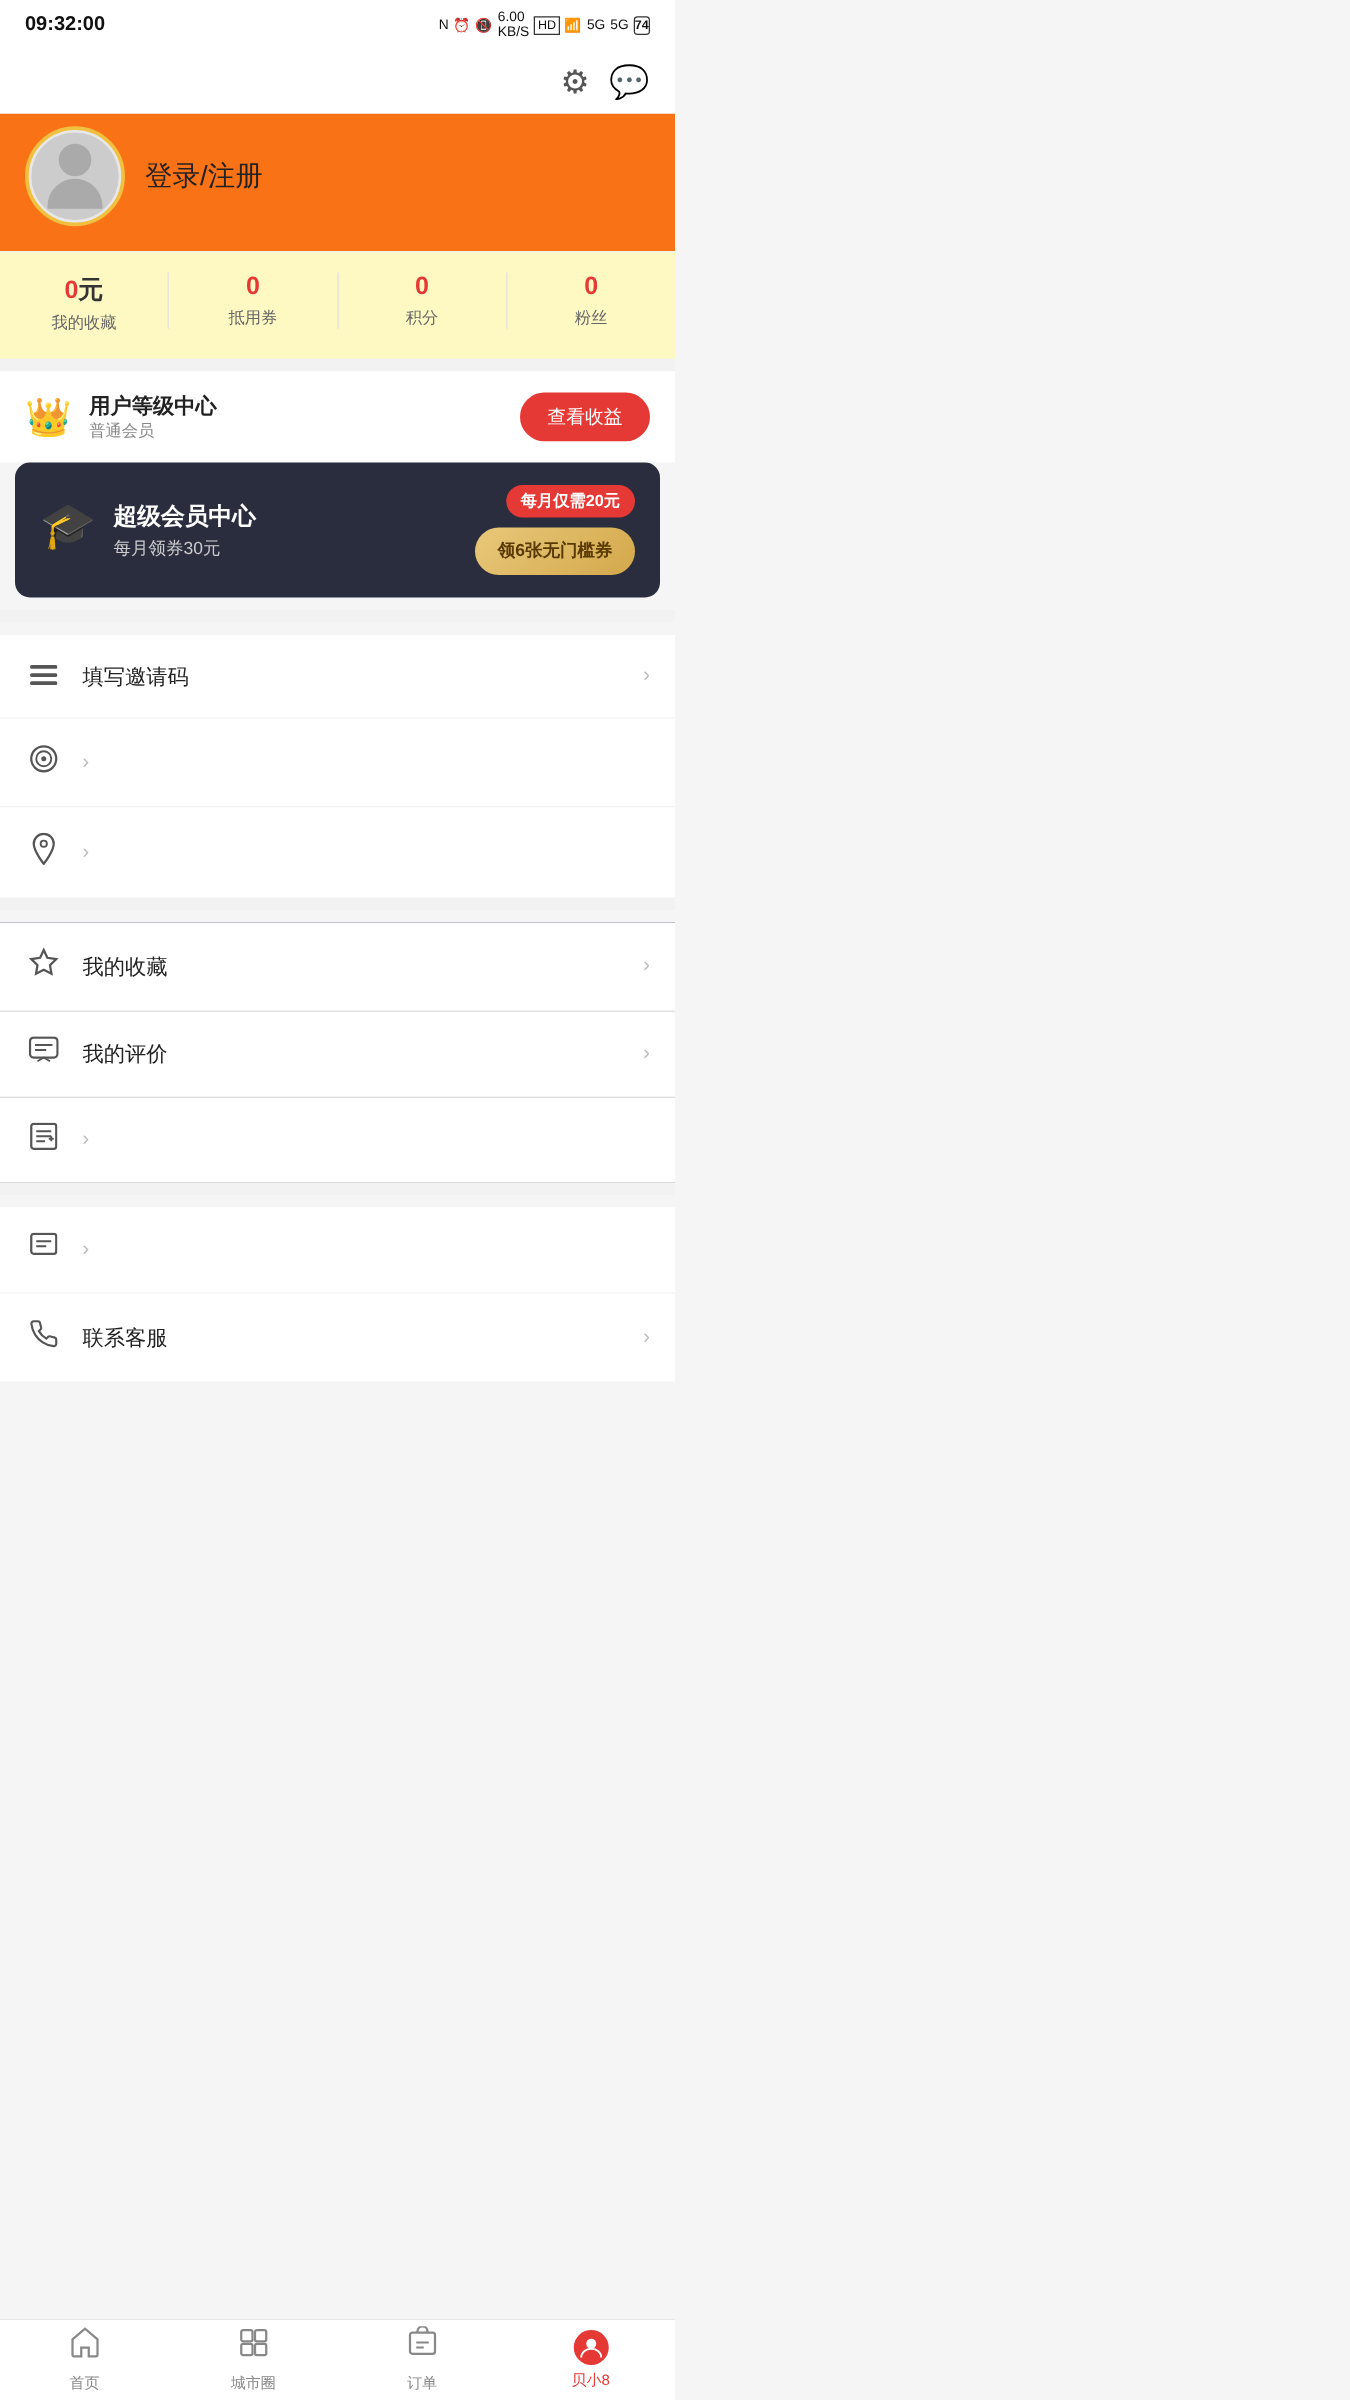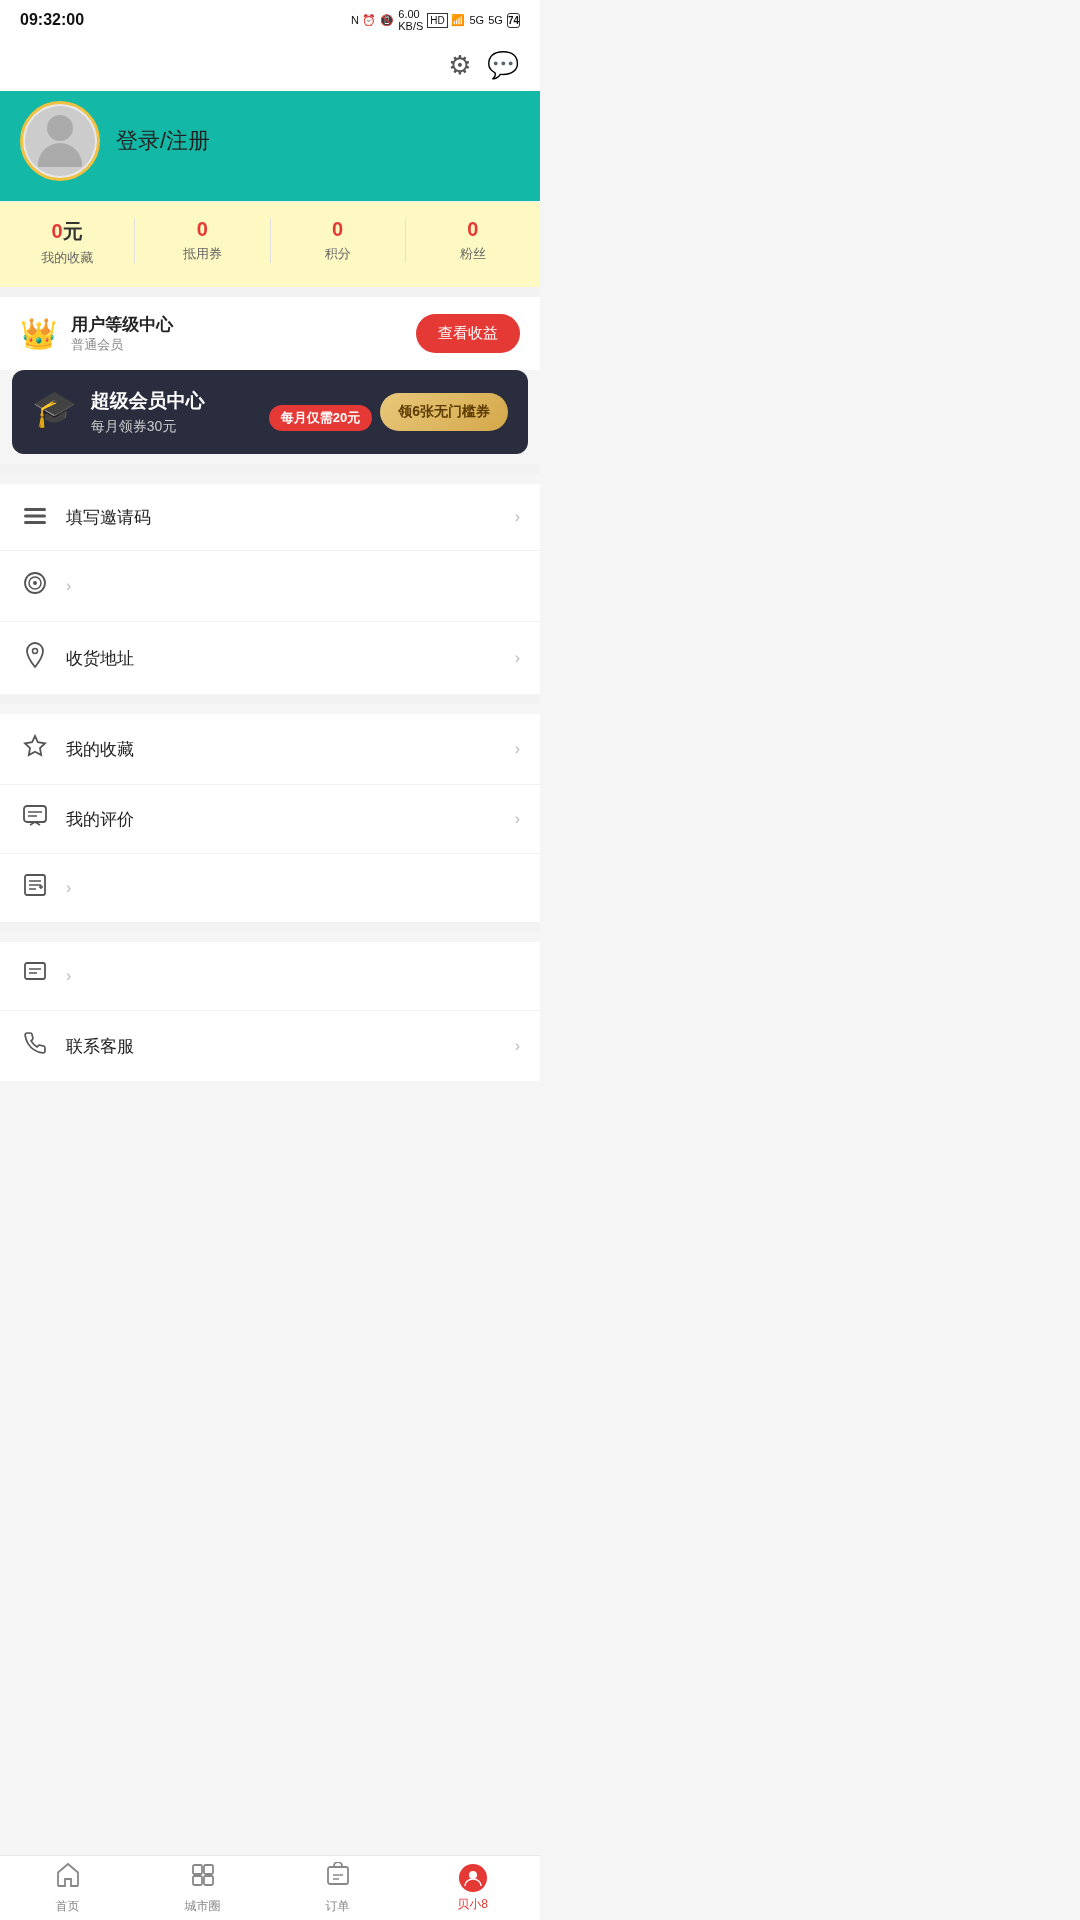--- a/index.html
+++ b/index.html
@@ -53,21 +53,21 @@
       gap: 16px;
     }
     .header-icon {
       font-size: 26px;
       color: #555;
       cursor: pointer;
     }
 
     
     .profile-section {
-      background: #14b8a6;
+      background: #f97316;
       padding: 10px 20px 20px;
       display: flex;
       align-items: center;
       gap: 16px;
     }
     .avatar-container {
       width: 80px;
       height: 80px;
       border-radius: 50%;
       border: 3px solid #f0c040;
@@ -207,21 +207,21 @@
       font-weight: 700;
       color: #fff;
     }
     .banner-text .banner-sub {
       font-size: 14px;
       color: #ccc;
       margin-top: 4px;
     }
     .banner-right {
       display: flex;
-      flex-direction: row;
+      flex-direction: column;
       align-items: flex-end;
       gap: 8px;
     }
     .price-badge {
       background: #e53935;
       color: #fff;
       border-radius: 14px;
       padding: 4px 12px;
       font-size: 13px;
       font-weight: 600;
@@ -444,21 +444,20 @@
       </span>
       <span class="menu-arrow">›</span>
     </div>
     <div class="menu-item">
       <span class="menu-icon">
         <svg width="22" height="26" viewBox="0 0 22 26" fill="none">
           <path d="M11 1C6.58 1 3 4.58 3 9c0 6 8 16 8 16s8-10 8-16c0-4.42-3.58-8-8-8z" stroke="#555" stroke-width="1.8" fill="none"></path>
           <circle cx="11" cy="9" r="2.5" stroke="#555" stroke-width="1.5" fill="none"></circle>
         </svg>
       </span>
-      <span class="menu-label">收货地址</span>
       <span class="menu-arrow">›</span>
     </div>
   </div>
 
   <div class="section-divider"></div>
 
   <div class="menu-section-2">
     <div class="menu-item">
       <span class="menu-icon">
         <svg width="24" height="24" viewBox="0 0 24 24" fill="none">

